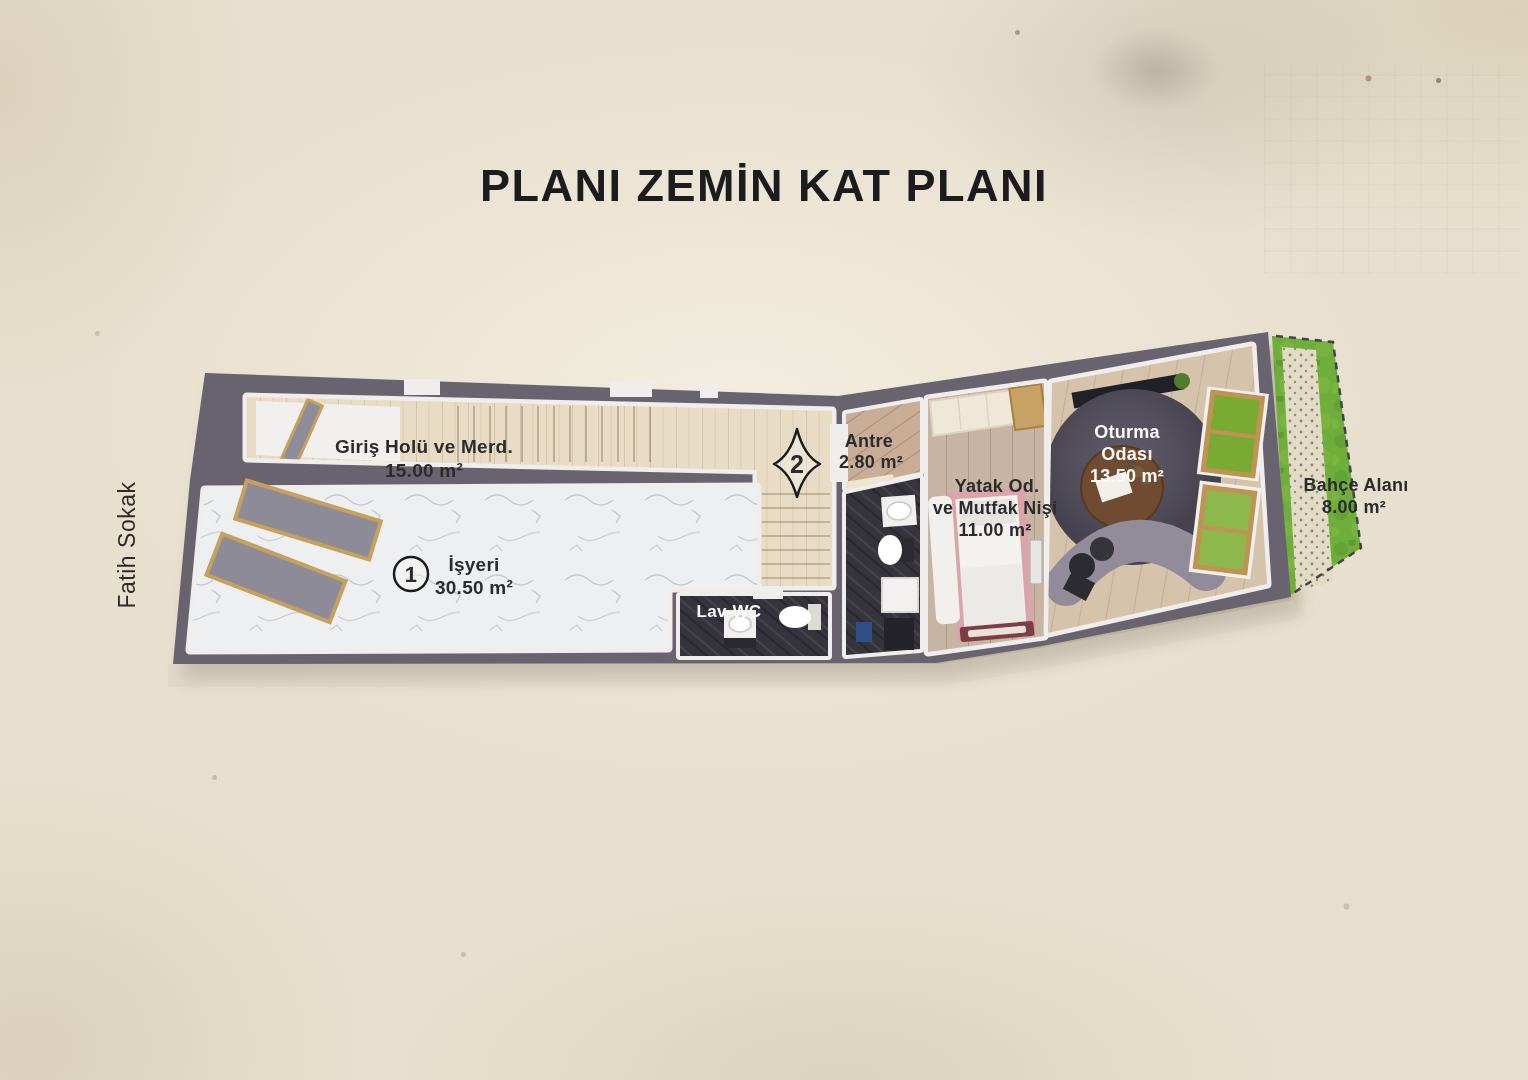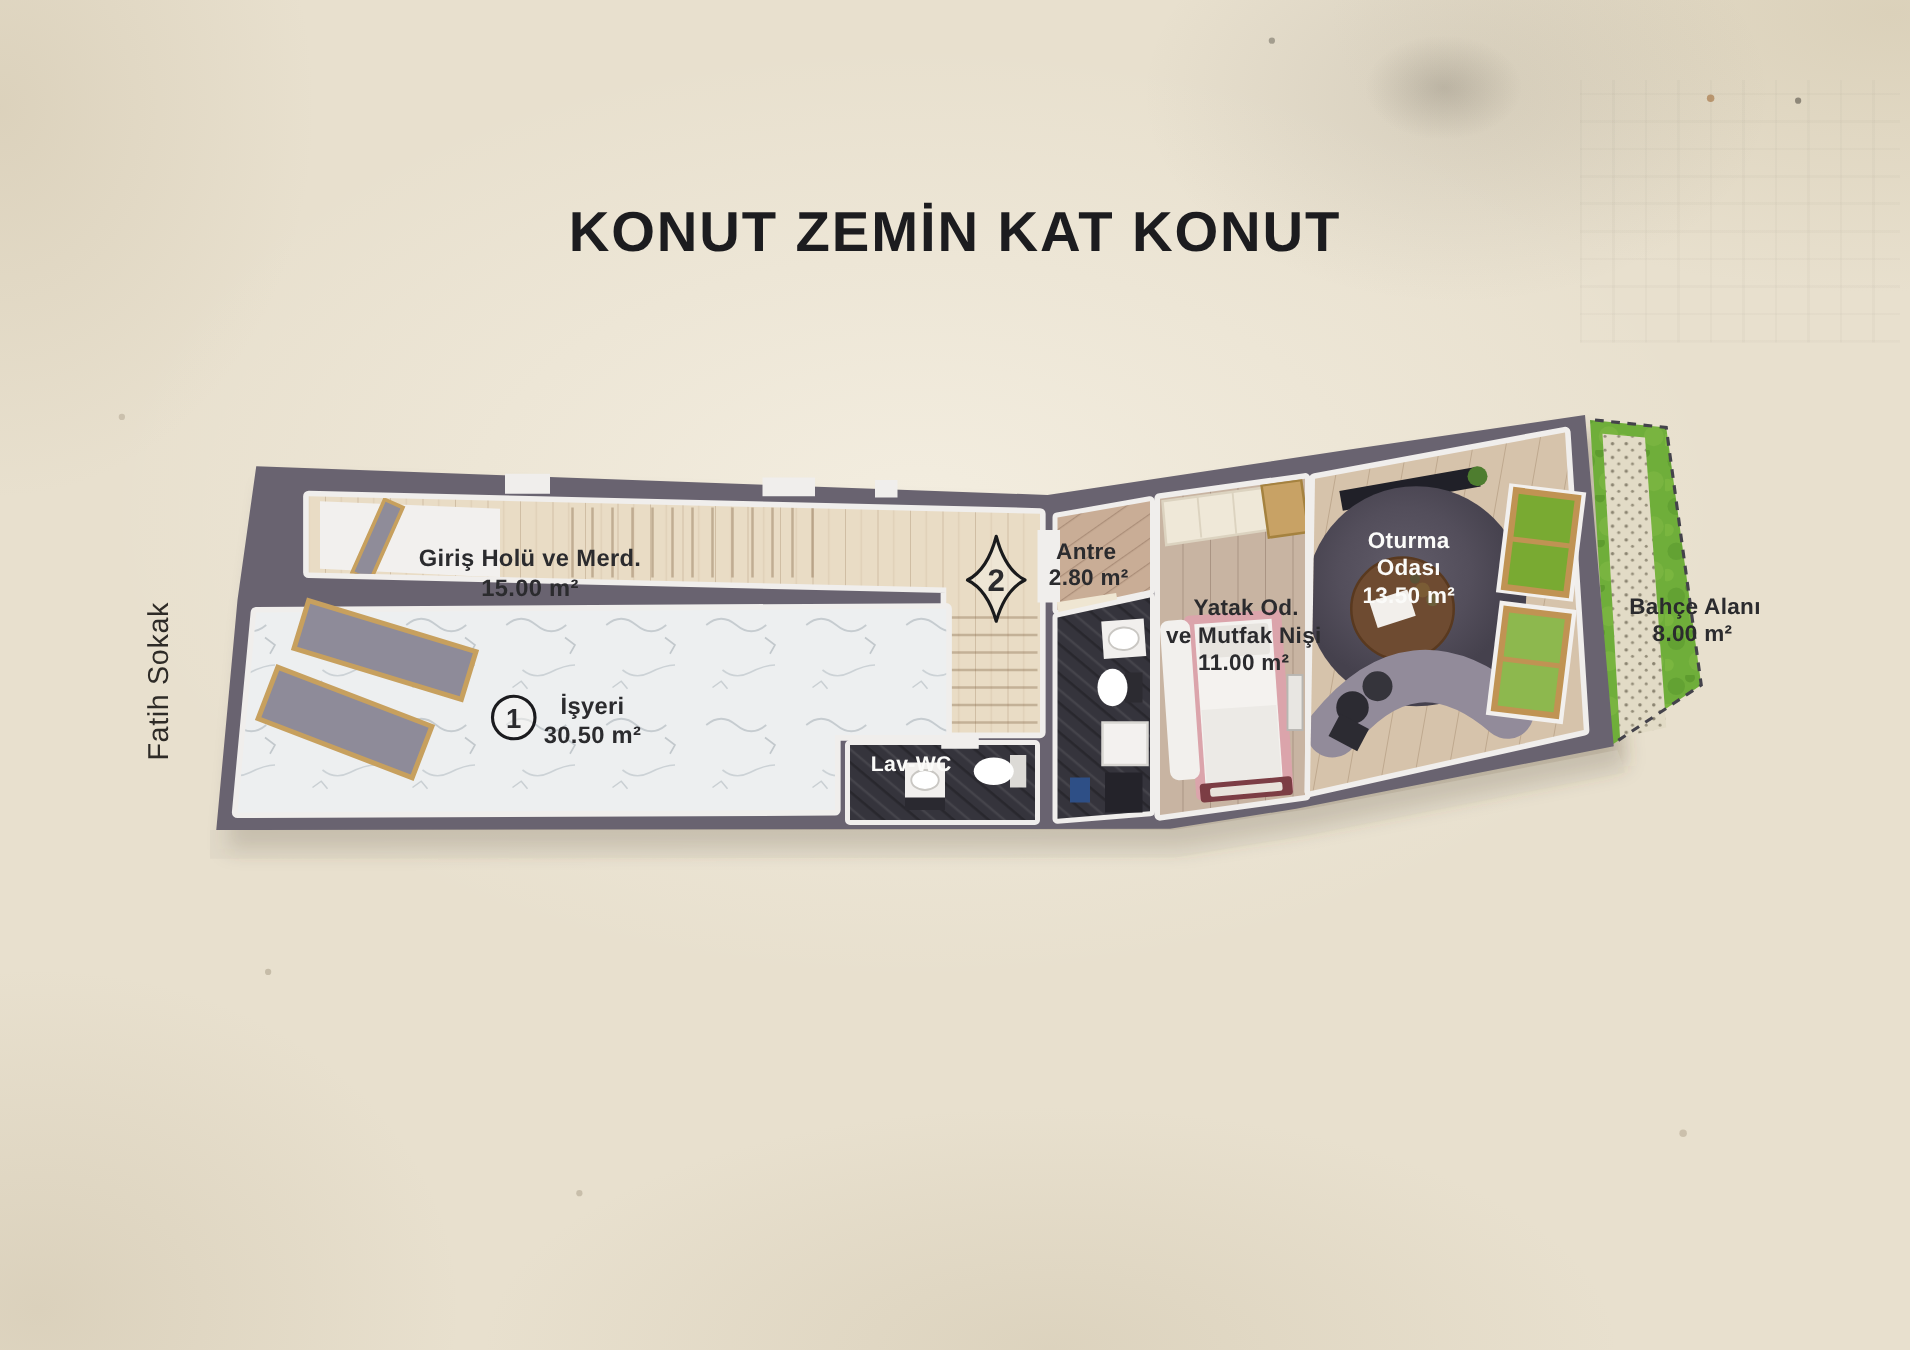--- a/index.html
+++ b/index.html
@@ -45,21 +45,21 @@
   .s19{font-size:19px}.s18{font-size:18px}.s17{font-size:17px}
   .tw{fill:#fbfbf9}
   .mk1{font-size:22px}.mk2{font-size:25px}
 </style>
 </head>
 <body>
 
 <div id="ghost-sketch"></div>
 <div id="speckles"></div>
 
-<h1 id="page-title">KONUT ZEMİN KAT KONUT</h1>
+<h1 id="page-title">PLANI ZEMİN KAT PLANI</h1>
 <div id="street-label">Fatih Sokak</div>
 
 <svg width="1528" height="1080" viewBox="0 0 1528 1080" style="position:absolute;left:0;top:0">
   <defs>
     <filter id="soft" x="-20%" y="-20%" width="140%" height="140%">
         <feGaussianBlur stdDeviation="8"></feGaussianBlur>
       </filter>
     <pattern id="patGiris" width="26" height="26" patternUnits="userSpaceOnUse">
       <rect width="26" height="26" fill="#e9dcc5"></rect>
       <line x1="0" y1="0" x2="0" y2="26" stroke="rgba(148,120,86,.30)" stroke-width="1.6"></line>

